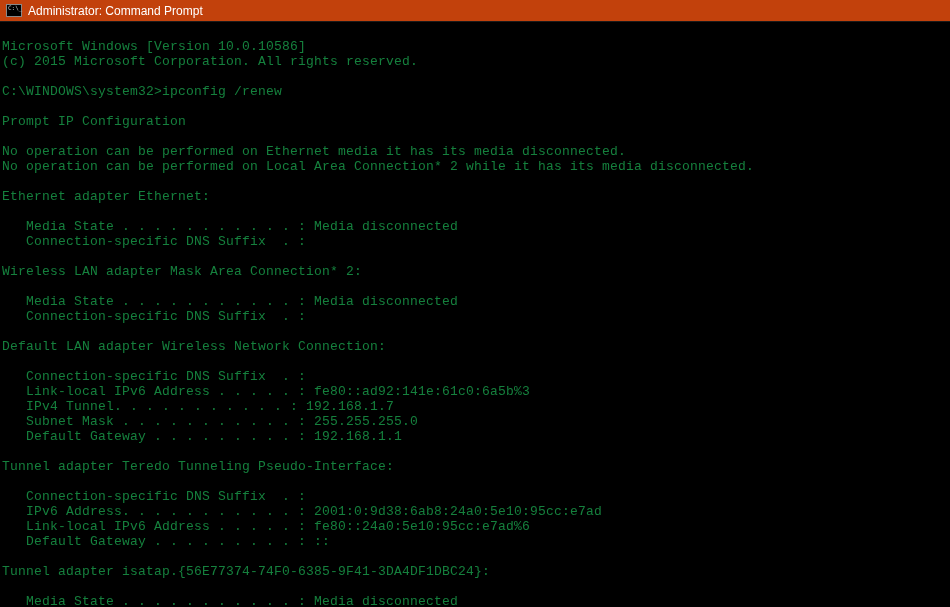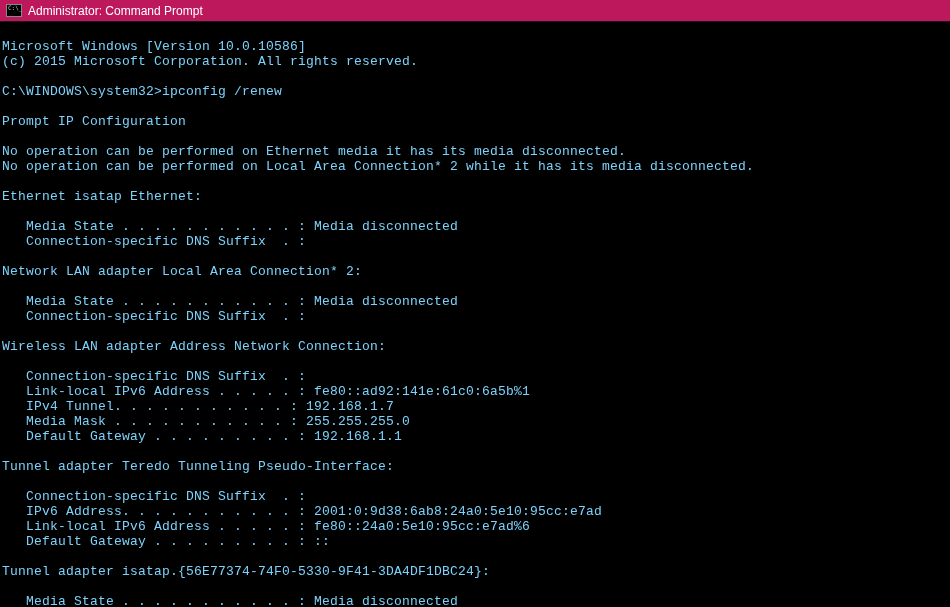--- a/index.html
+++ b/index.html
@@ -11,21 +11,21 @@
       width: 950px;
       height: 607px;
       background: #000;
       font-family: Consolas, 'Courier New', monospace;
       font-size: 13px;
       color: #c0c0c0;
       overflow: hidden;
     }
     .titlebar {
       height: 22px;
-      background: #be185d;
+      background: #c2410c;
       border-bottom: 1px solid #1a1a1a;
       display: flex;
       align-items: center;
       padding: 0 6px;
       color: #fff;
       font-family: 'Segoe UI', Tahoma, sans-serif;
       font-size: 12px;
     }
     .titlebar .icon {
       width: 16px;
@@ -46,21 +46,21 @@
       left: 1px;
       line-height: 6px;
     }
     .terminal {
       padding: 2px 2px;
       white-space: pre;
       line-height: 15px;
       letter-spacing: 0.2px;
     }
     .terminal span {
-      color: #7dd3fc;
+      color: #15803d;
     }
   </style>
 </head>
 <body>
 
 <div class="titlebar">
   <span class="icon"></span>
   <span>Administrator: Command Prompt</span>
 </div>
 
@@ -68,44 +68,44 @@
 <span>Microsoft Windows [Version 10.0.10586]</span>
 <span>(c) 2015 Microsoft Corporation. All rights reserved.</span>
 <span></span>
 <span>C:\WINDOWS\system32&gt;ipconfig /renew</span>
 <span></span>
 <span>Prompt IP Configuration</span>
 <span></span>
 <span>No operation can be performed on Ethernet media it has its media disconnected.</span>
 <span>No operation can be performed on Local Area Connection* 2 while it has its media disconnected.</span>
 <span></span>
-<span>Ethernet isatap Ethernet:</span>
+<span>Ethernet adapter Ethernet:</span>
 <span></span>
 <span>   Media State . . . . . . . . . . . : Media disconnected</span>
 <span>   Connection-specific DNS Suffix  . :</span>
 <span></span>
-<span>Network LAN adapter Local Area Connection* 2:</span>
+<span>Wireless LAN adapter Mask Area Connection* 2:</span>
 <span></span>
 <span>   Media State . . . . . . . . . . . : Media disconnected</span>
 <span>   Connection-specific DNS Suffix  . :</span>
 <span></span>
-<span>Wireless LAN adapter Address Network Connection:</span>
+<span>Default LAN adapter Wireless Network Connection:</span>
 <span></span>
 <span>   Connection-specific DNS Suffix  . :</span>
-<span>   Link-local IPv6 Address . . . . . : fe80::ad92:141e:61c0:6a5b%1</span>
+<span>   Link-local IPv6 Address . . . . . : fe80::ad92:141e:61c0:6a5b%3</span>
 <span>   IPv4 Tunnel. . . . . . . . . . . : 192.168.1.7</span>
-<span>   Media Mask . . . . . . . . . . . : 255.255.255.0</span>
+<span>   Subnet Mask . . . . . . . . . . . : 255.255.255.0</span>
 <span>   Default Gateway . . . . . . . . . : 192.168.1.1</span>
 <span></span>
 <span>Tunnel adapter Teredo Tunneling Pseudo-Interface:</span>
 <span></span>
 <span>   Connection-specific DNS Suffix  . :</span>
 <span>   IPv6 Address. . . . . . . . . . . : 2001:0:9d38:6ab8:24a0:5e10:95cc:e7ad</span>
 <span>   Link-local IPv6 Address . . . . . : fe80::24a0:5e10:95cc:e7ad%6</span>
 <span>   Default Gateway . . . . . . . . . : ::</span>
 <span></span>
-<span>Tunnel adapter isatap.{56E77374-74F0-5330-9F41-3DA4DF1DBC24}:</span>
+<span>Tunnel adapter isatap.{56E77374-74F0-6385-9F41-3DA4DF1DBC24}:</span>
 <span></span>
 <span>   Media State . . . . . . . . . . . : Media disconnected</span>
 
 <span></span>
 
 </div>
 
 </body></html>

